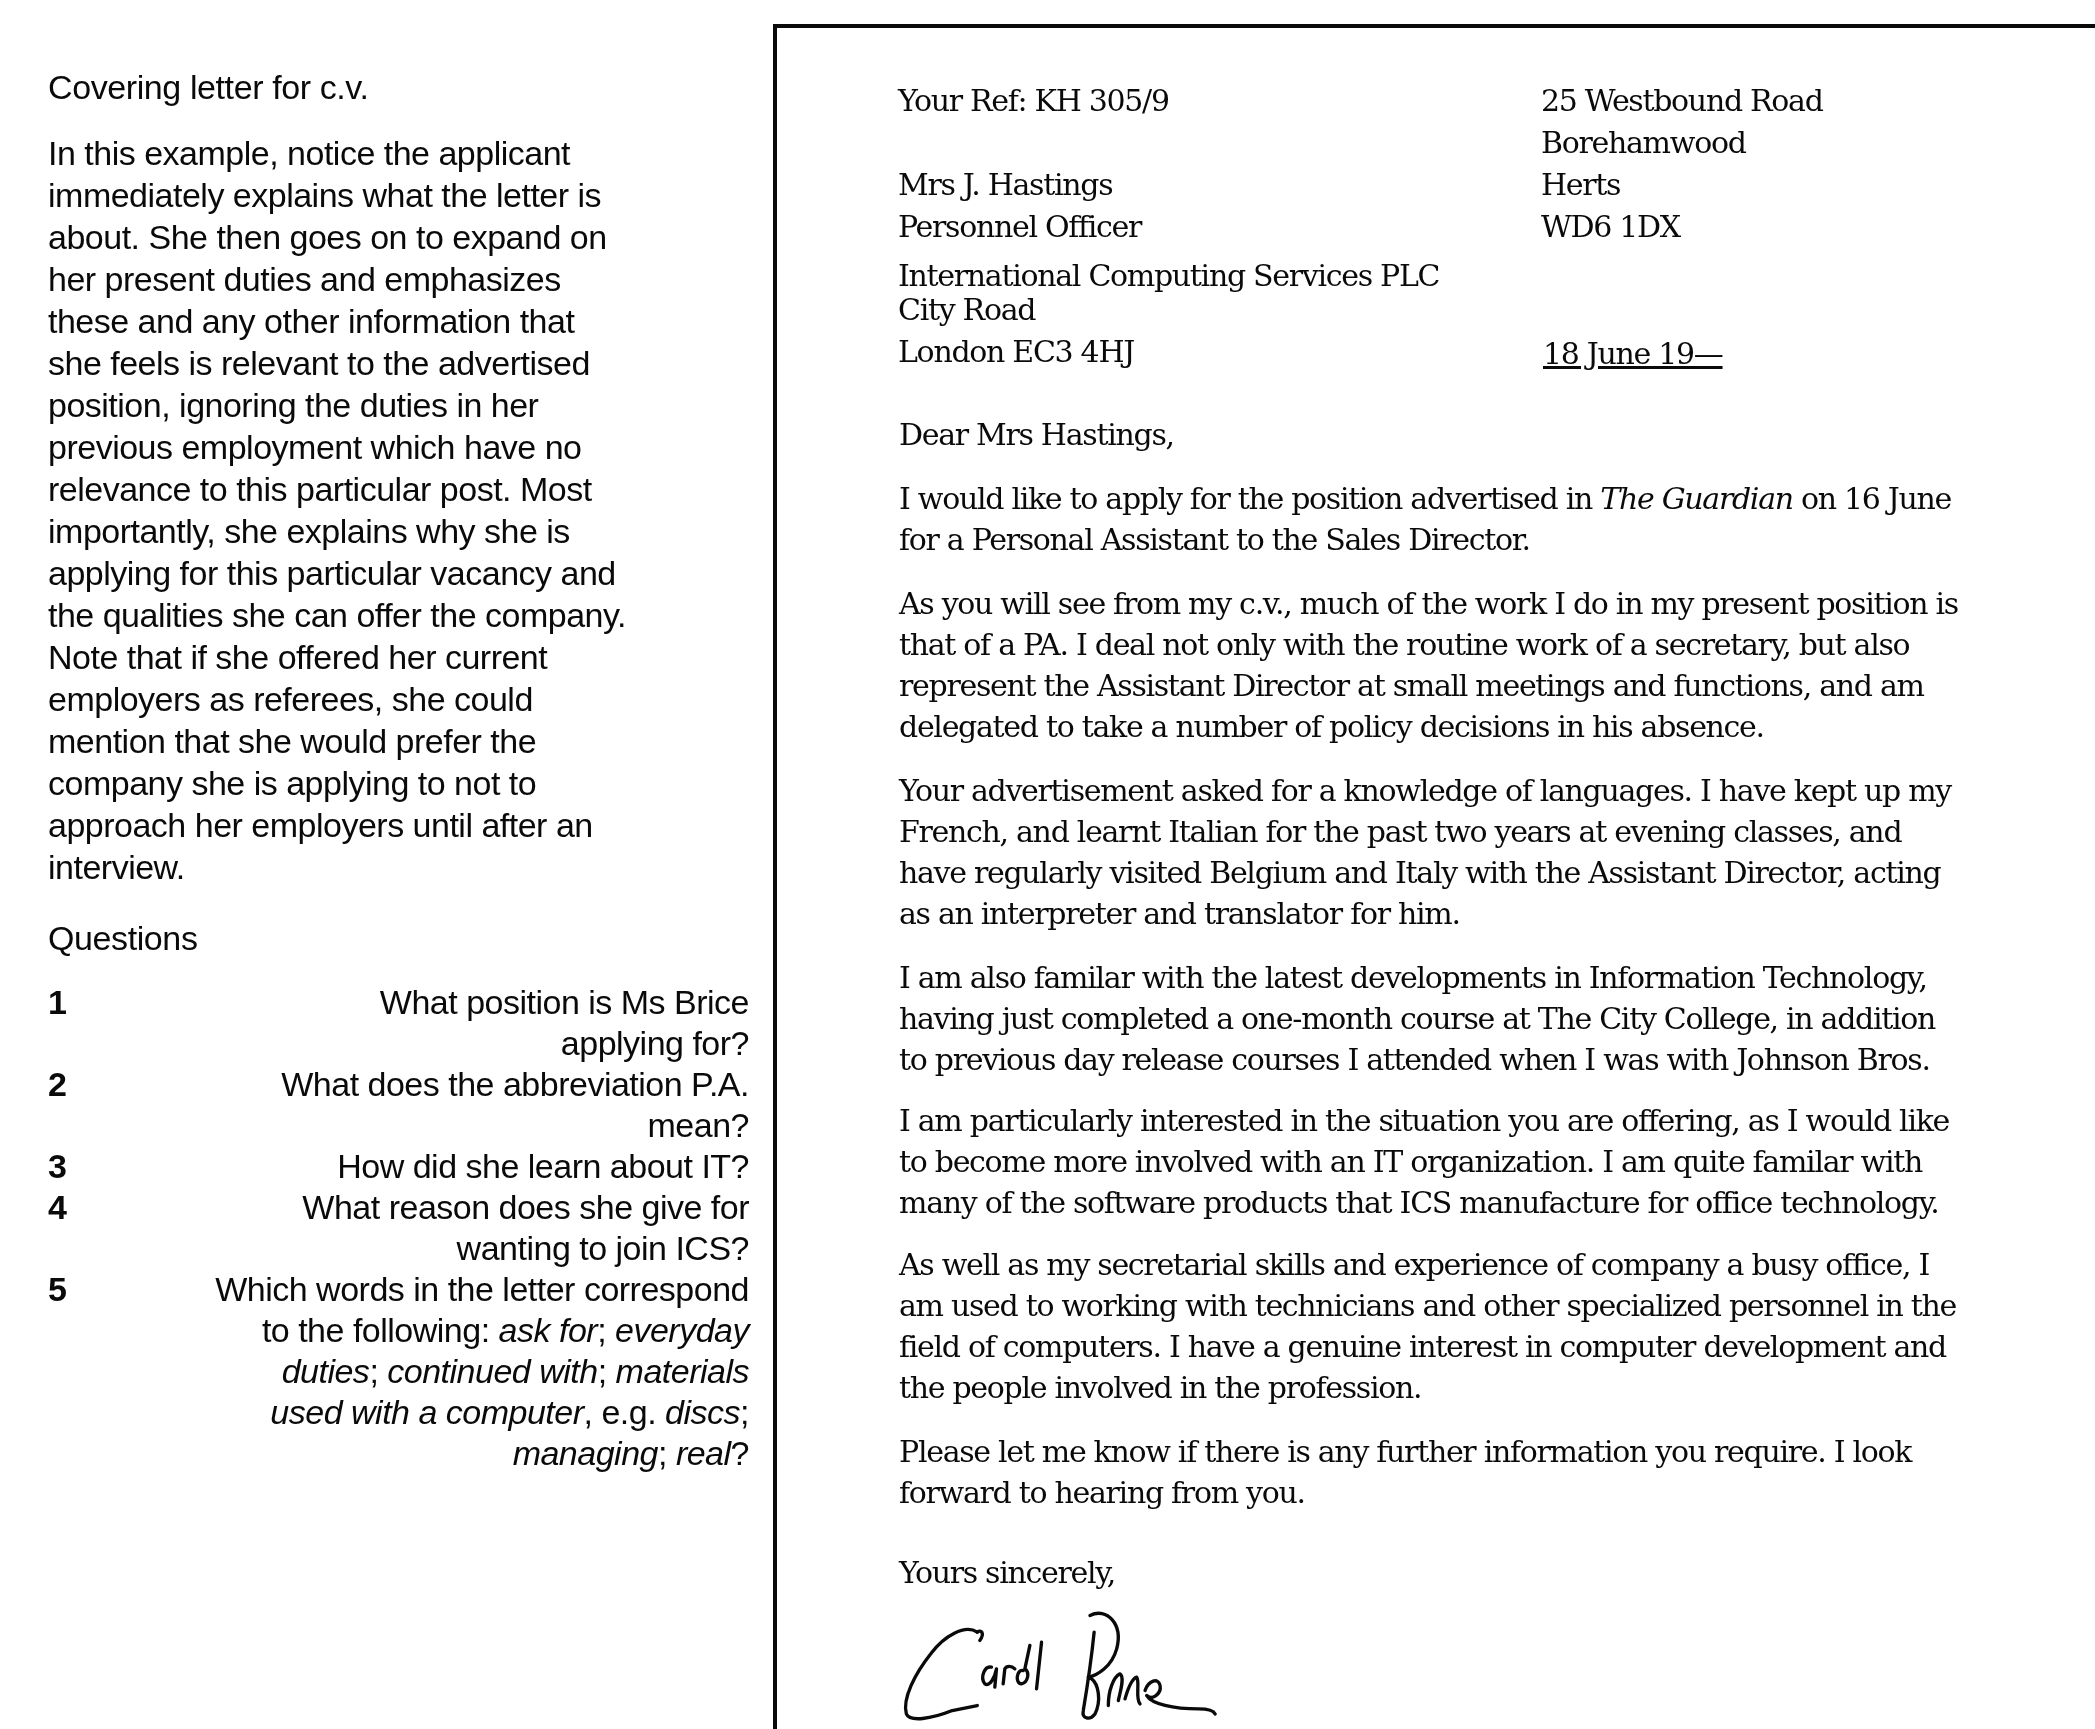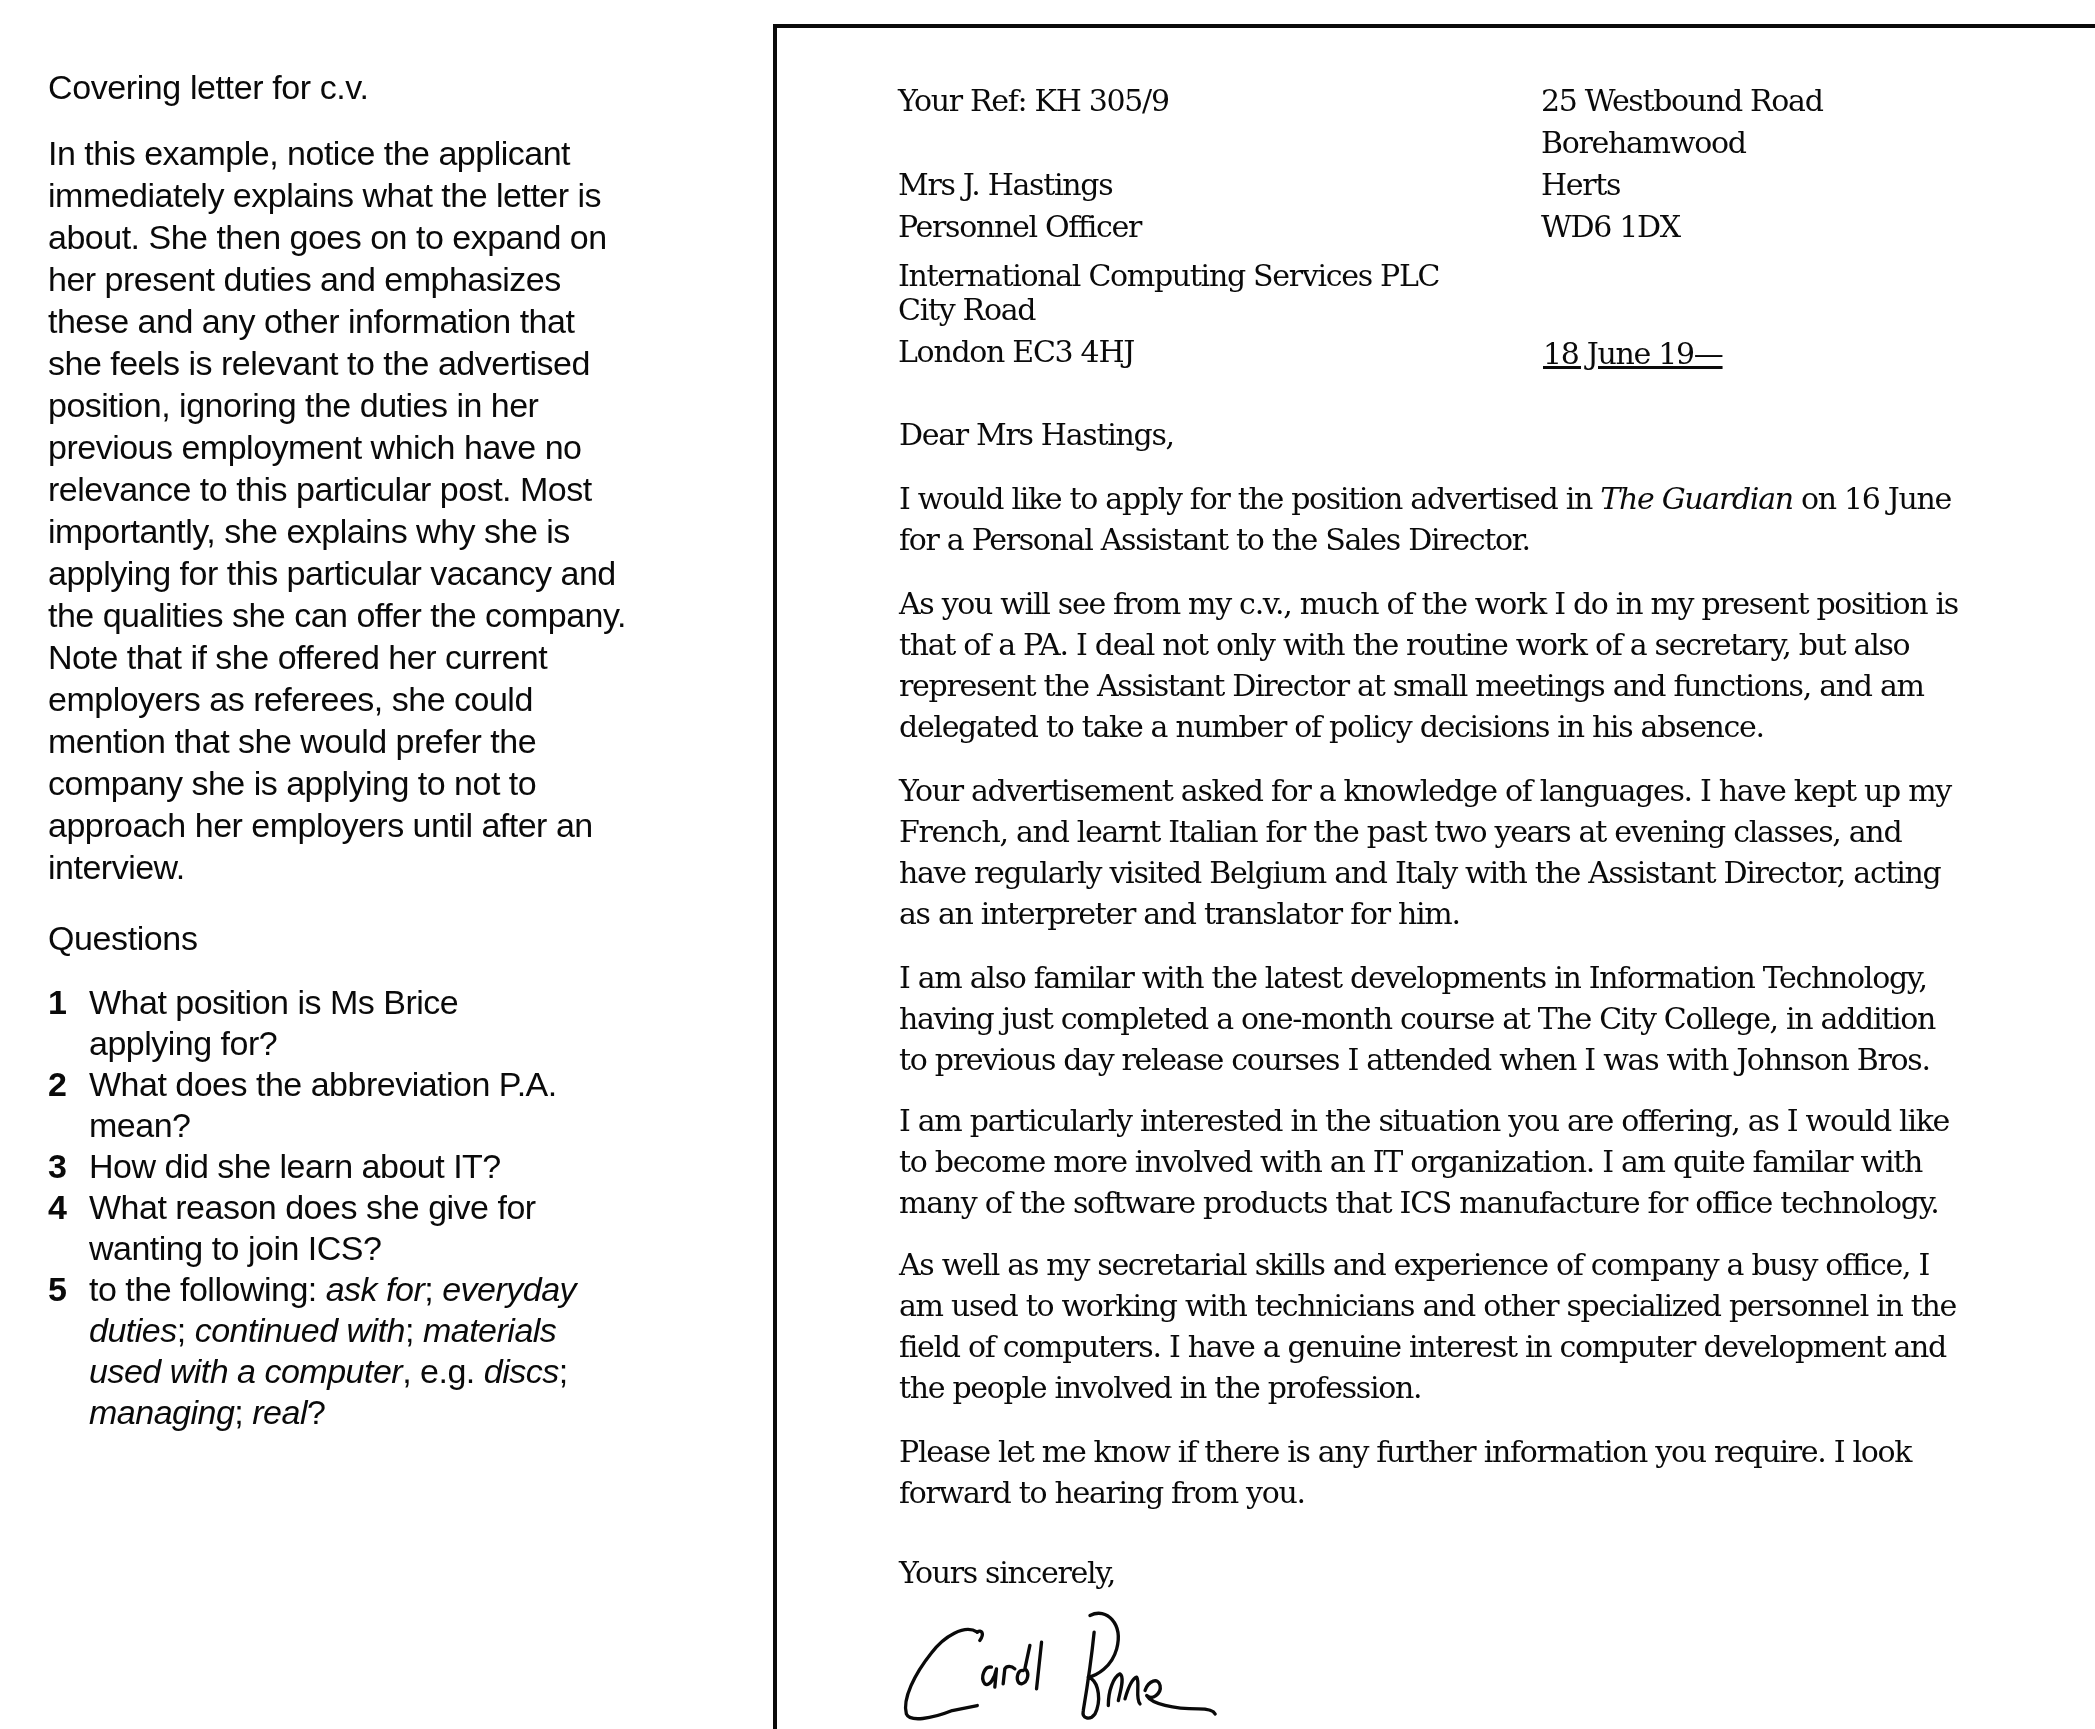--- a/index.html
+++ b/index.html
@@ -6,21 +6,21 @@
   body { width: 2096px; height: 1730px; position: relative; overflow: hidden; color: #0a0a0a; }
 
   
   .left { position: absolute; left: 48px; top: 0; width: 685px; font-family: "Liberation Sans", sans-serif; }
   .left h2 { position: absolute; margin: 0; font-size: 34px; font-weight: normal; letter-spacing: -0.4px; white-space: nowrap; }
   .left .intro { position: absolute; top: 132px; left: 0; width: 701px; font-size: 34px; line-height: 42px; letter-spacing: -0.5px; }
   .left .intro .ln { display: block; white-space: nowrap; }
   .q-list { position: absolute; top: 982px; left: 0; width: 701px; margin: 0; padding: 0; list-style: none; font-size: 34px; line-height: 41px; letter-spacing: -0.5px; }
   .q-item { position: relative; padding-left: 41px; }
   .q-num { position: absolute; left: 0; top: 0; font-weight: bold; }
-  .q-item .ln { display: block; white-space: nowrap; }
+  .q-item .ln { display: block; white-space: nowrap; text-align: right; }
   .q-item i { font-style: italic; margin-top: 14px; }
 
   
   .frame-top { position: absolute; left: 773px; top: 24px; width: 1322px; height: 4.2px; background: #0a0a0a; }
   .frame-left { position: absolute; left: 773px; top: 24px; width: 4.2px; height: 1706px; background: #0a0a0a; }
 
   
   .letter { position: absolute; left: 0; top: 0; font-family: "DejaVu Serif", serif; font-size: 30px; letter-spacing: -1.3px; color: #0a0a0a; }
   .letter .line { position: absolute; white-space: nowrap; }
   .letter .para { position: absolute; left: 899px; width: 1186px; line-height: 41px; }
@@ -72,20 +72,21 @@
       <span class="q-num">3</span>
       <span class="ln">How did she learn about IT?</span>
     </li>
     <li class="q-item">
       <span class="q-num">4</span>
       <span class="ln">What reason does she give for</span>
       <span class="ln">wanting to join ICS?</span>
     </li>
     <li class="q-item">
       <span class="q-num">5</span>
+      <span class="ln">Which words in the letter correspond</span>
       <span class="ln"><span>to the following: </span><i>ask for</i><span>; </span><i>everyday</i></span>
       <span class="ln"><i>duties</i><span>; </span><i>continued with</i><span>; </span><i>materials</i></span>
       <span class="ln"><i>used with a computer</i><span>, e.g. </span><i>discs</i><span>; </span></span>
       <span class="ln"><i>managing</i><span>; </span><i>real</i><span>?</span></span>
     </li>
   </ol>
 </div>
 
 <div class="frame-top"></div>
 <div class="frame-left"></div>

